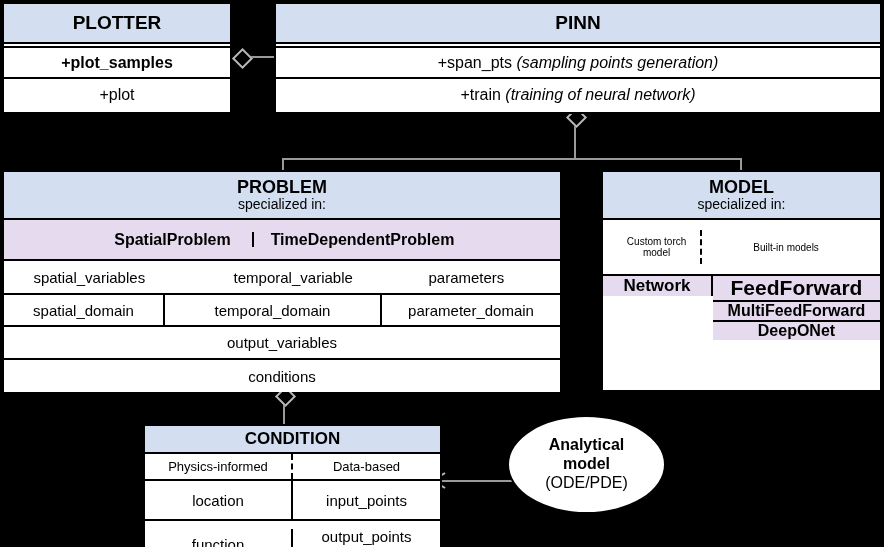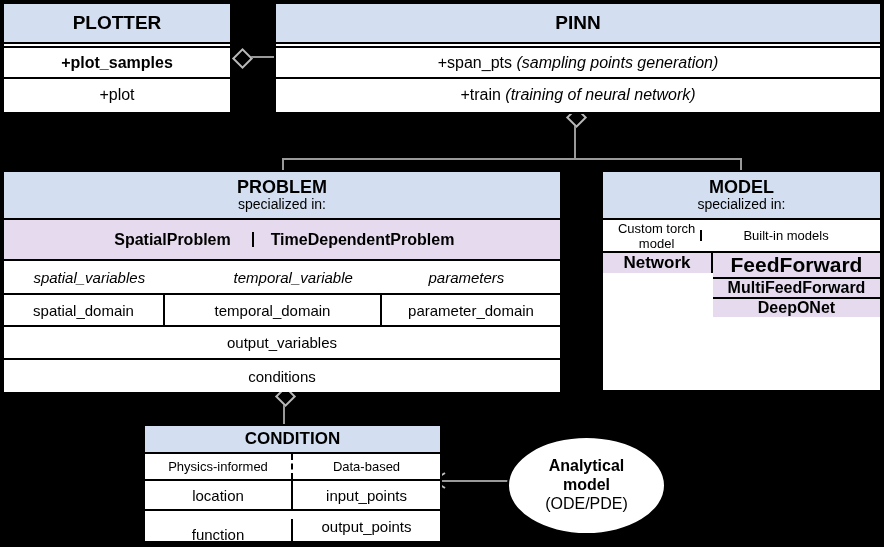--- a/index.html
+++ b/index.html
@@ -136,21 +136,21 @@
     <div class="row hdr" style="height:48px;font-size:18px;align-items:center;">
       <span>PROBLEM</span>
       <span class="sub">specialized in:</span>
     </div>
 
     <div class="row lav" style="height:41px;font-size:16px;padding:12px;">
       <div class="cell lav bold" style="width:161px;">SpatialProblem</div>
       <div class="cell lav bold" style="width:217px;">TimeDependentProblem</div>
     </div>
 
-    <div class="row" style="height:32px;font-size:15px;padding:16px;font-style:italic;">
+    <div class="row" style="height:32px;font-size:15px;padding:16px;">
       <div class="cell" style="width:161px;">spatial_variables</div>
       <div class="cell" style="width:217px;margin-left:39px;">temporal_variable</div>
       <div class="cell" style="width:178px;">parameters</div>
     </div>
 
     <div class="row" style="height:32px;font-size:15px;padding:0;">
       <div class="cell" style="width:161px;">spatial_domain</div>
       <div class="cell" style="width:217px;">temporal_domain</div>
       <div class="cell" style="width:178px;">parameter_domain</div>
     </div>
@@ -158,21 +158,21 @@
     <div class="row" style="height:33px;font-size:15px;">output_variables</div>
     <div class="row" style="height:32px;font-size:15px;">conditions</div>
   </div>
 
   <div class="umlbox" style="left:601px;top:170px;width:281px;height:222px;">
     <div class="row hdr" style="height:48px;font-size:18px;">
       <span>MODEL</span>
       <span class="sub">specialized in:</span>
     </div>
 
-    <div class="row" style="height:33px;font-size:13px;padding:10px;">
+    <div class="row" style="height:56px;font-size:10px;padding:10px;">
       <div class="cell dashdiv" style="width:96px;">Custom torch model</div>
       <div class="cell" style="width:181px;">Built-in models</div>
     </div>
 
     <div class="row" style="height:unset;flex:1;padding:0;border-bottom:none;align-items:stretch;">
       <div class="cell lav bold" style="width:119px;font-size:17px;">Network</div>
       <div style="width:181px;display:flex;flex-direction:column;">
         <div class="row lav bold" style="flex:1;font-size:21px;">FeedForward</div>
         <div class="row lav bold" style="flex:1;font-size:16px;">MultiFeedForward</div>
         <div class="row lav bold" style="flex:1;font-size:16px;border-bottom:none;">DeepONet</div>
@@ -181,32 +181,32 @@
   </div>
 
   <div class="umlbox" style="left:143px;top:424px;width:299px;height:119px;">
     <div class="row hdr" style="height:28px;font-size:17px;">CONDITION</div>
 
     <div class="row" style="height:27px;font-size:13px;padding:0;">
       <div class="cell dashdiv" style="width:148px;">Physics-informed</div>
       <div class="cell" style="width:147px;">Data-based</div>
     </div>
 
-    <div class="row" style="height:30px;font-size:15px;padding:0;">
+    <div class="row" style="height:40px;font-size:15px;padding:0;">
       <div class="cell" style="width:148px;">location</div>
       <div class="cell" style="width:147px;">input_points</div>
     </div>
 
     <div class="row" style="height:30px;font-size:15px;padding:0;border-bottom:none;">
       <div class="cell" style="width:148px;margin-top:16px;">function</div>
       <div class="cell" style="width:147px;">output_points</div>
     </div>
   </div>
 
-  <div class="ellipse" style="left:507px;top:436px;width:155px;height:95px;font-size:16px;">
+  <div class="ellipse" style="left:507px;top:415px;width:155px;height:95px;font-size:16px;">
     <div>
       <div>Analytical</div>
       <div>model</div>
       <div class="small">(ODE/PDE)</div>
     </div>
   </div>
 
 </div>
 
 </body></html>

